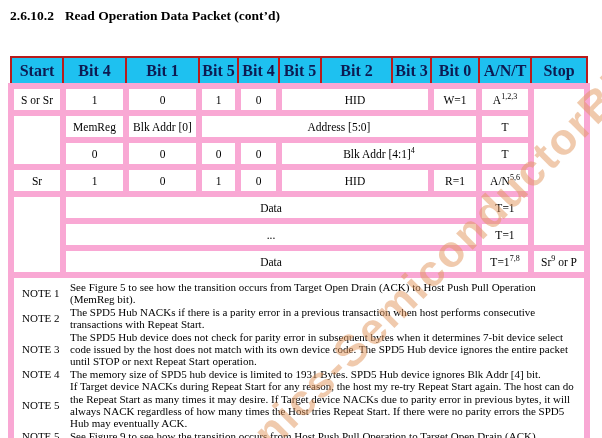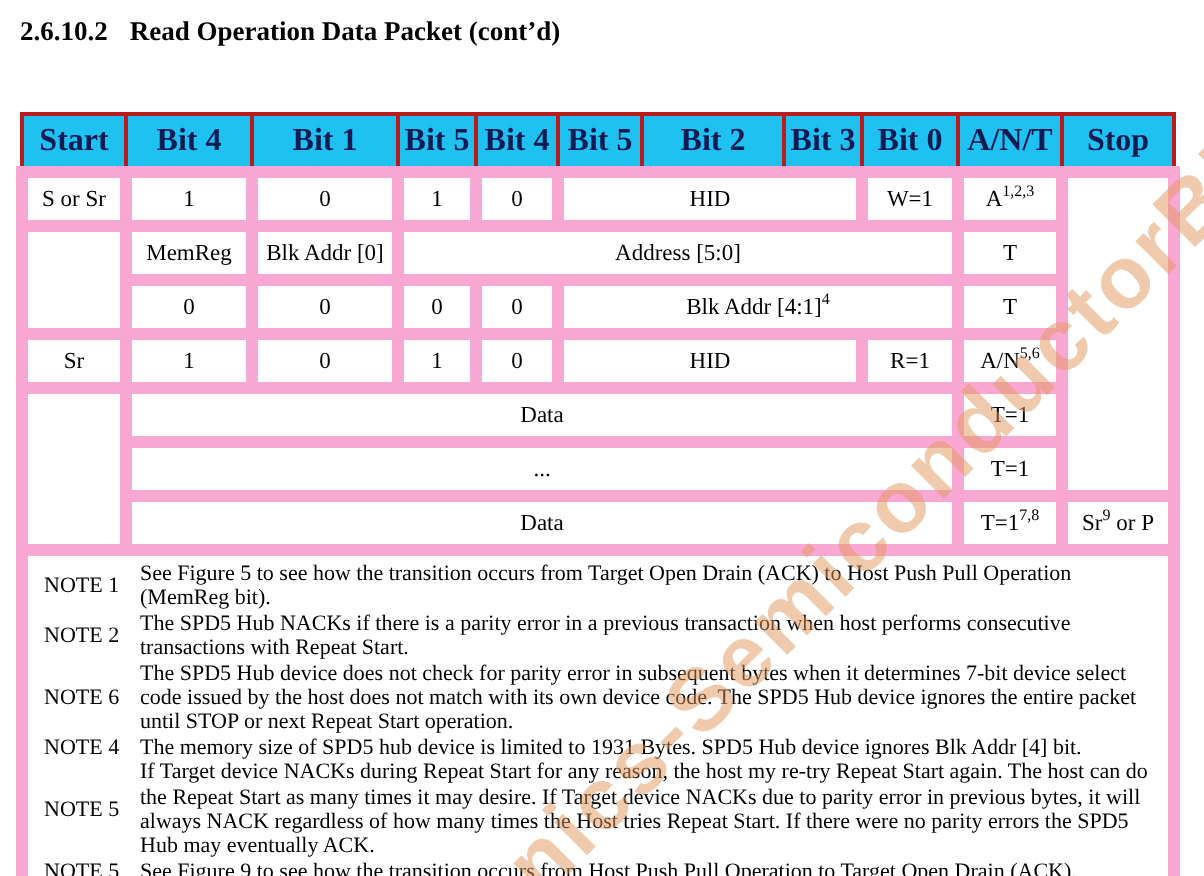--- a/index.html
+++ b/index.html
@@ -119,21 +119,21 @@
         <td class="notes-cell" colspan="11">
           <div class="note">
               <span class="nl">NOTE 1</span>
               <span class="nt">See Figure 5 to see how the transition occurs from Target Open Drain (ACK) to Host Push Pull Operation (MemReg bit).</span>
             </div>
           <div class="note">
               <span class="nl">NOTE 2</span>
               <span class="nt">The SPD5 Hub NACKs if there is a parity error in a previous transaction when host performs consecutive transactions with Repeat Start.</span>
             </div>
           <div class="note">
-              <span class="nl">NOTE 6</span>
+              <span class="nl">NOTE 3</span>
               <span class="nt">The SPD5 Hub device does not check for parity error in subsequent bytes when it determines 7-bit device select code issued by the host does not match with its own device code. The SPD5 Hub device ignores the entire packet until STOP or next Repeat Start operation.</span>
             </div>
           <div class="note">
               <span class="nl">NOTE 4</span>
               <span class="nt">The memory size of SPD5 hub device is limited to 1931 Bytes. SPD5 Hub device ignores Blk Addr [4] bit.</span>
             </div>
           <div class="note">
               <span class="nl">NOTE 5</span>
               <span class="nt">If Target device NACKs during Repeat Start for any reason, the host my re-try Repeat Start again. The host can do the Repeat Start as many times it may desire. If Target device NACKs due to parity error in previous bytes, it will always NACK regardless of how many times the Host tries Repeat Start. If there were no parity errors the SPD5 Hub may eventually ACK.</span>
             </div>

